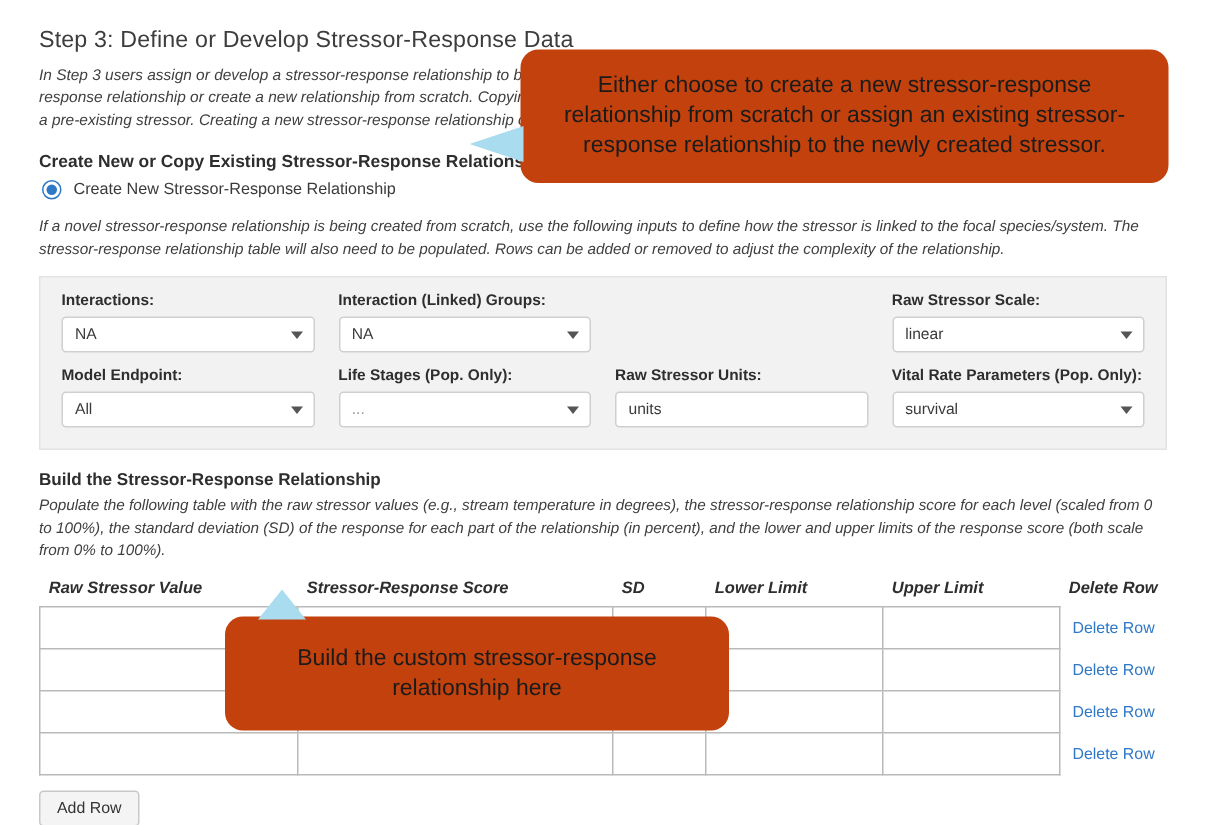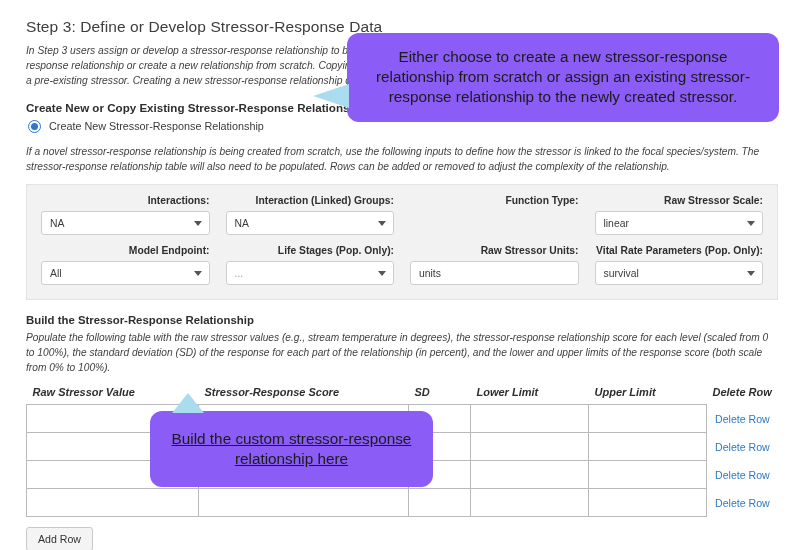--- a/index.html
+++ b/index.html
@@ -92,21 +92,20 @@
   }
   .form-row {
     display: flex;
     gap: 16px;
   }
   .form-row + .form-row {
     margin-top: 10px;
   }
   .field {
     width: 172px;
-    text-align: right;
   }
   .field-label {
     font-weight: bold;
     font-size: 10.3px;
     color: #2e2e2e;
     margin-bottom: 5px;
     white-space: nowrap;
   }
   .select-box, .text-box {
     position: relative;
@@ -187,21 +186,21 @@
     border: 1px solid #c8c8c8;
     border-radius: 3px;
     font-size: 10.6px;
     color: #333333;
     padding: 5px 11px;
     cursor: pointer;
   }
   
   .callout {
     position: absolute;
-    background: #8b5cf6;
+    background: #c2410c;
     border-radius: 12px;
     color: #1b1b1b;
     text-align: center;
     box-sizing: border-box;
   }
   .callout .ctext {
     display: block;
     line-height: 1.32;
   }
   #callout-top {
@@ -216,24 +215,23 @@
     left: -34px;
     bottom: 14px;
     width: 0; height: 0;
     border-top: 12px solid transparent;
     border-bottom: 12px solid transparent;
     border-right: 36px solid #a9dcef;
   }
   #callout-bottom {
     left: 150px;
     top: 411px;
-    width: 283px;
+    width: 336px;
     padding: 18px 16px;
     font-size: 15.3px;
-    text-decoration: underline;
   }
   #callout-bottom .tail {
     position: absolute;
     left: 22px;
     top: -18px;
     width: 0; height: 0;
     border-left: 16px solid transparent;
     border-right: 16px solid transparent;
     border-bottom: 20px solid #a9dcef;
   }
@@ -269,21 +267,20 @@
 
       <div class="field">
         <div class="field-label">Interaction (Linked) Groups:</div>
         <div class="select-box">
           <span>NA</span>
           <span class="caret"></span>
         </div>
       </div>
 
       <div class="field">
-        <div class="field-label">Function Type:</div>
       </div>
 
       <div class="field">
         <div class="field-label">Raw Stressor Scale:</div>
         <div class="select-box">
           <span>linear</span>
           <span class="caret"></span>
         </div>
       </div>
 

